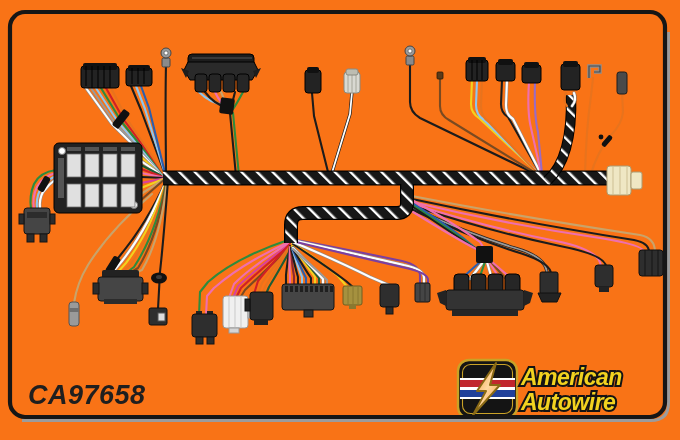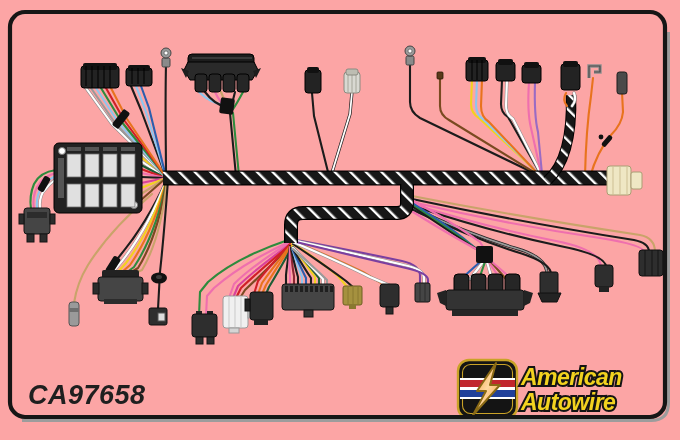--- a/index.html
+++ b/index.html
@@ -1,16 +1,16 @@
 <!DOCTYPE html>
 <html style="--black: #1c1c1c; --white: #ffffff; --gray: #9a9a9a; --red: #cf2027; --orange: #e8731d; --green: #2e8b3d; --dkgreen: #1d5c35; --ltblue: #8ec6ee; --blue: #2b5eae; --pink: #ef6fae; --magenta: #d9419b; --purple: #7b3fa0; --violet: #9a6bc4; --yellow: #f2d21f; --tan: #c9a36a; --brown: #7a4a21; --maroon: #8c2633; --cream: #efe7c4; --gold: #c9a227; --goldText: #f2d21f; --frame: #161616;"><head>
 <meta charset="utf-8">
 <style>
   html,body{margin:0;padding:0;background:#fff;}
-  .stage{position:relative;width:680px;height:440px;background:#fca5a5;overflow:hidden;
+  .stage{position:relative;width:680px;height:440px;background:#f97316;overflow:hidden;
          font-family:"Liberation Sans", sans-serif;}
   svg{display:block;}
   .wire{fill:none;stroke-width:2.1;stroke-linecap:round;stroke-linejoin:round;}
   .thin{stroke-width:1.8;}
   .out{fill:none;stroke:#8f8f8f;stroke-width:3.2;stroke-linecap:round;stroke-linejoin:round;}
   .kout{fill:none;stroke:#222;stroke-width:3.2;stroke-linecap:round;stroke-linejoin:round;}
   .k{stroke:var(--black)} .wt{stroke:var(--white)} .gy{stroke:var(--gray)}
   .rd{stroke:var(--red)} .og{stroke:var(--orange)} .gn{stroke:var(--green)}
   .dg{stroke:var(--dkgreen)} .lb{stroke:var(--ltblue)} .bl{stroke:var(--blue)}
   .pk{stroke:var(--pink)} .mg{stroke:var(--magenta)} .pu{stroke:var(--purple)}

